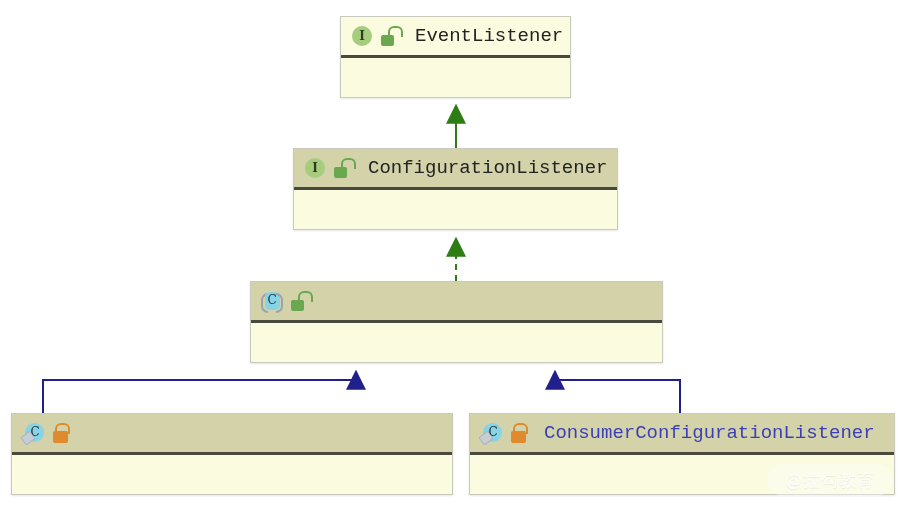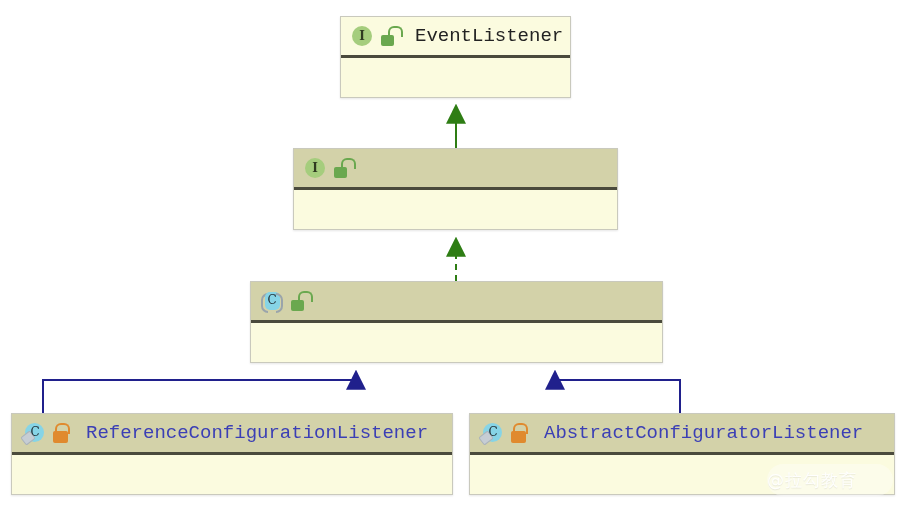--- a/index.html
+++ b/index.html
@@ -192,21 +192,21 @@
   .watermark {
     position: absolute;
     left: 767px;
     top: 464px;
     width: 126px;
     height: 32px;
     border-radius: 16px;
     background: rgba(255,255,255,0.34);
     display: flex;
     align-items: center;
-    justify-content: flex-start;
+    justify-content: center;
     color: rgba(255,255,255,0.92);
     font-family: "DejaVu Sans", "Liberation Sans", sans-serif;
     font-size: 17px;
     letter-spacing: 1px;
     text-shadow: 0 1px 1px rgba(0,0,0,0.08);
   }
 </style>
 </head>
 <body>
 
@@ -265,20 +265,21 @@
       <span class="icon-stack">
         <span class="ico ico-interface">
           <span class="disc"></span>
           <span class="glyph">I</span>
         </span>
         <span class="ico ico-lock ico-lock-open">
           <span class="shackle"></span>
           <span class="body"></span>
         </span>
       </span>
+      <span class="node-title">ConfigurationListener</span>
     </div>
     <div class="node-body"></div>
   </div>
 
   <div class="node" style="left:250px; top:281px; width:413px; height:82px;">
     <div class="node-header khaki">
       <span class="icon-stack">
         <span class="ico ico-abstract">
           <span class="paren-l"></span>
           <span class="disc"></span>
@@ -300,39 +301,38 @@
         <span class="ico ico-class">
           <span class="disc"></span>
           <span class="tag"></span>
           <span class="glyph">C</span>
         </span>
         <span class="ico ico-lock ico-lock-closed">
           <span class="shackle"></span>
           <span class="body"></span>
         </span>
       </span>
-      <span class="node-title link">ReferenceConfigurationListener</span>
     </div>
     <div class="node-body"></div>
   </div>
 
   <div class="node" style="left:469px; top:413px; width:426px; height:82px;">
     <div class="node-header khaki">
       <span class="icon-stack">
         <span class="ico ico-class">
           <span class="disc"></span>
           <span class="tag"></span>
           <span class="glyph">C</span>
         </span>
         <span class="ico ico-lock ico-lock-closed">
           <span class="shackle"></span>
           <span class="body"></span>
         </span>
       </span>
-      <span class="node-title link">AbstractConfiguratorListener</span>
+      <span class="node-title link">ConsumerConfigurationListener</span>
     </div>
     <div class="node-body"></div>
   </div>
 
   <div class="watermark">
     <span>@拉勾教育</span>
   </div>
 
 </div>
 

